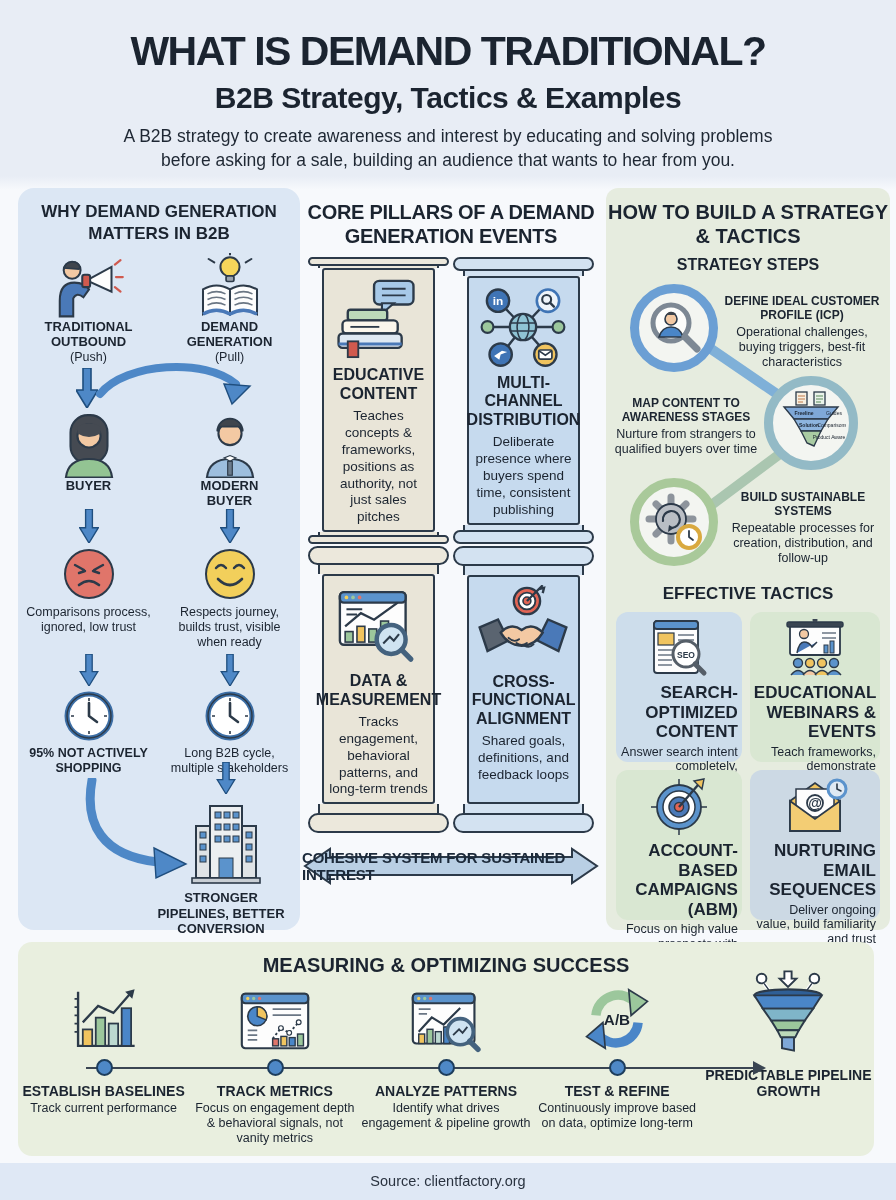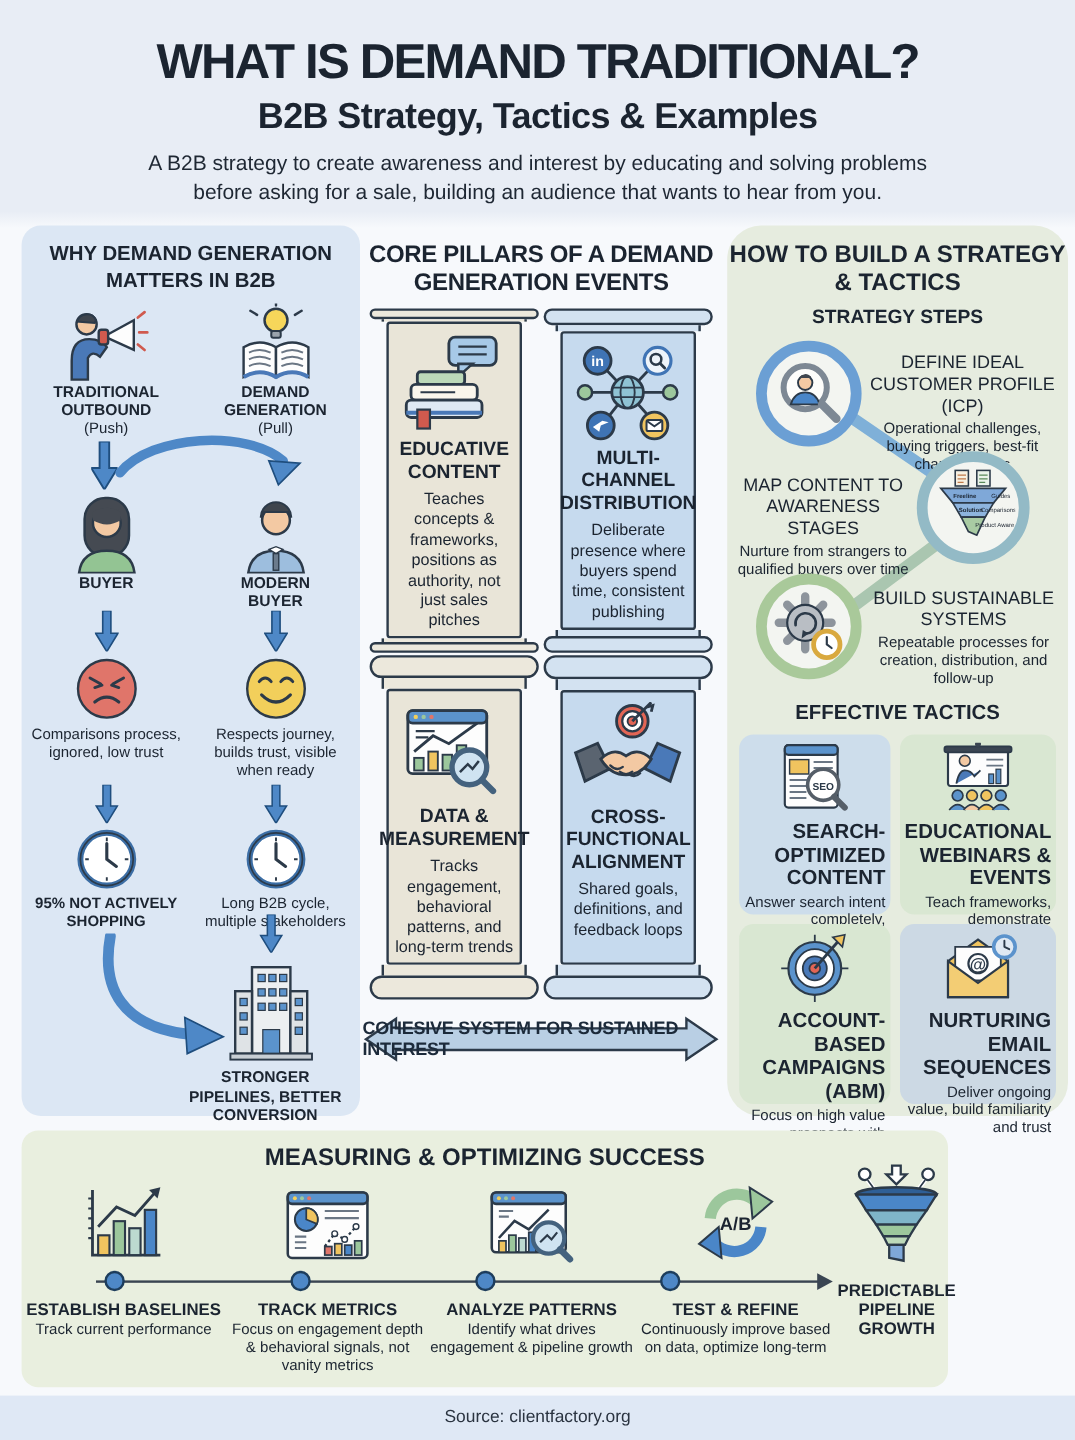--- a/index.html
+++ b/index.html
@@ -9,22 +9,22 @@
           background:linear-gradient(180deg,#e8edf5 0,#e8edf5 176px,#f7f9fc 190px,#f7f9fc 100%); }
   .b { font-weight:800; }
   
   .header { position:absolute; top:0; left:0; width:896px; height:188px; text-align:center; }
   .h-title { margin-top:28px; font-size:41px; font-weight:800; letter-spacing:-1.5px; }
   .h-sub   { margin-top:6px; font-size:30px; font-weight:800; letter-spacing:-0.5px; }
   .h-desc  { margin:10px auto 0; width:700px; font-size:17.5px; line-height:1.35; color:#1e2733; }
   
   .left-panel  { position:absolute; left:18px;  top:188px; width:282px; height:742px; background:#dce7f4; border-radius:16px; }
   .mid-col     { position:absolute; left:300px; top:188px; width:302px; height:742px; }
-  .right-panel { position:absolute; left:606px; top:188px; width:284px; height:742px; background:#e6ecdf; border-radius:28px; }
-  .bottom-panel{ position:absolute; left:18px;  top:942px; width:772px; height:214px; background:#e9efdf; border-radius:14px; }
+  .right-panel { position:absolute; left:606px; top:188px; width:284px; height:742px; background:#e6ecdf; border-radius:12px; }
+  .bottom-panel{ position:absolute; left:18px;  top:942px; width:856px; height:214px; background:#e9efdf; border-radius:14px; }
   .footer { position:absolute; left:0; top:1163px; width:896px; height:37px; background:#dfe8f5;
             text-align:center; line-height:37px; font-size:14.5px; color:#2a3340; }
   
   .lp-title { padding-top:13px; text-align:center; font-size:17px; font-weight:800; line-height:1.28; }
   .lp-grid { display:grid; grid-template-columns:1fr 1fr; justify-items:center; align-items:start; text-align:center; }
   .lp-lbl { font-size:13px; font-weight:800; line-height:1.2; }
   .lp-sub { font-size:12.5px; }
   .lp-txt { font-size:12.5px; line-height:1.22; width:128px; }
   .row-m { margin-top:4px; }
   .arrow-row { position:relative; height:46px; }
@@ -44,21 +44,21 @@
   .p-desc { font-size:13.5px; line-height:1.25; margin-top:5px; }
   .banner { position:relative; margin:10px 2px 0; height:46px; }
   .banner-txt { position:absolute; left:0; top:0; width:100%; height:100%; display:flex; align-items:center; justify-content:center;
                 font-size:15px; font-weight:800; color:#1c2a3a; letter-spacing:-0.2px; }
   
   .rp-title { padding-top:12px; text-align:center; font-size:20px; font-weight:800; line-height:1.2; }
   .rp-steps-h { margin-top:8px; text-align:center; font-size:16px; font-weight:800; }
   .steps { position:relative; height:304px; margin-top:4px; }
   .ring { position:absolute; border-radius:50%; background:#f3f5f1; display:flex; align-items:center; justify-content:center; }
   .step-txt { position:absolute; text-align:center; }
-  .st-name { font-size:15px; font-weight:400; line-height:1.2; }
+  .st-name { font-size:12px; font-weight:700; line-height:1.2; }
   .st-desc { font-size:12.5px; line-height:1.2; margin-top:2px; }
   .rp-tactics-h { text-align:center; font-size:17px; font-weight:800; margin-top:2px; }
   .tactics { display:grid; grid-template-columns:1fr 1fr; gap:8px; margin:8px 10px 0; }
   .card { border-radius:12px; height:150px; display:flex; flex-direction:column; align-items:center; text-align:right; padding:7px 4px; }
   .card-blue { background:#cdddeb; } .card-green { background:#d9e7d2; } .card-bluegray { background:#ccd9e4; }
   .t-name { font-size:17px; font-weight:800; line-height:1.15; margin-top:4px; }
   .t-desc { font-size:12.5px; line-height:1.18; margin-top:3px; }
   
   .bp-title { margin-top:12px; text-align:center; font-size:20px; font-weight:800; }
   .track { position:relative; height:160px; margin-top:2px; }

